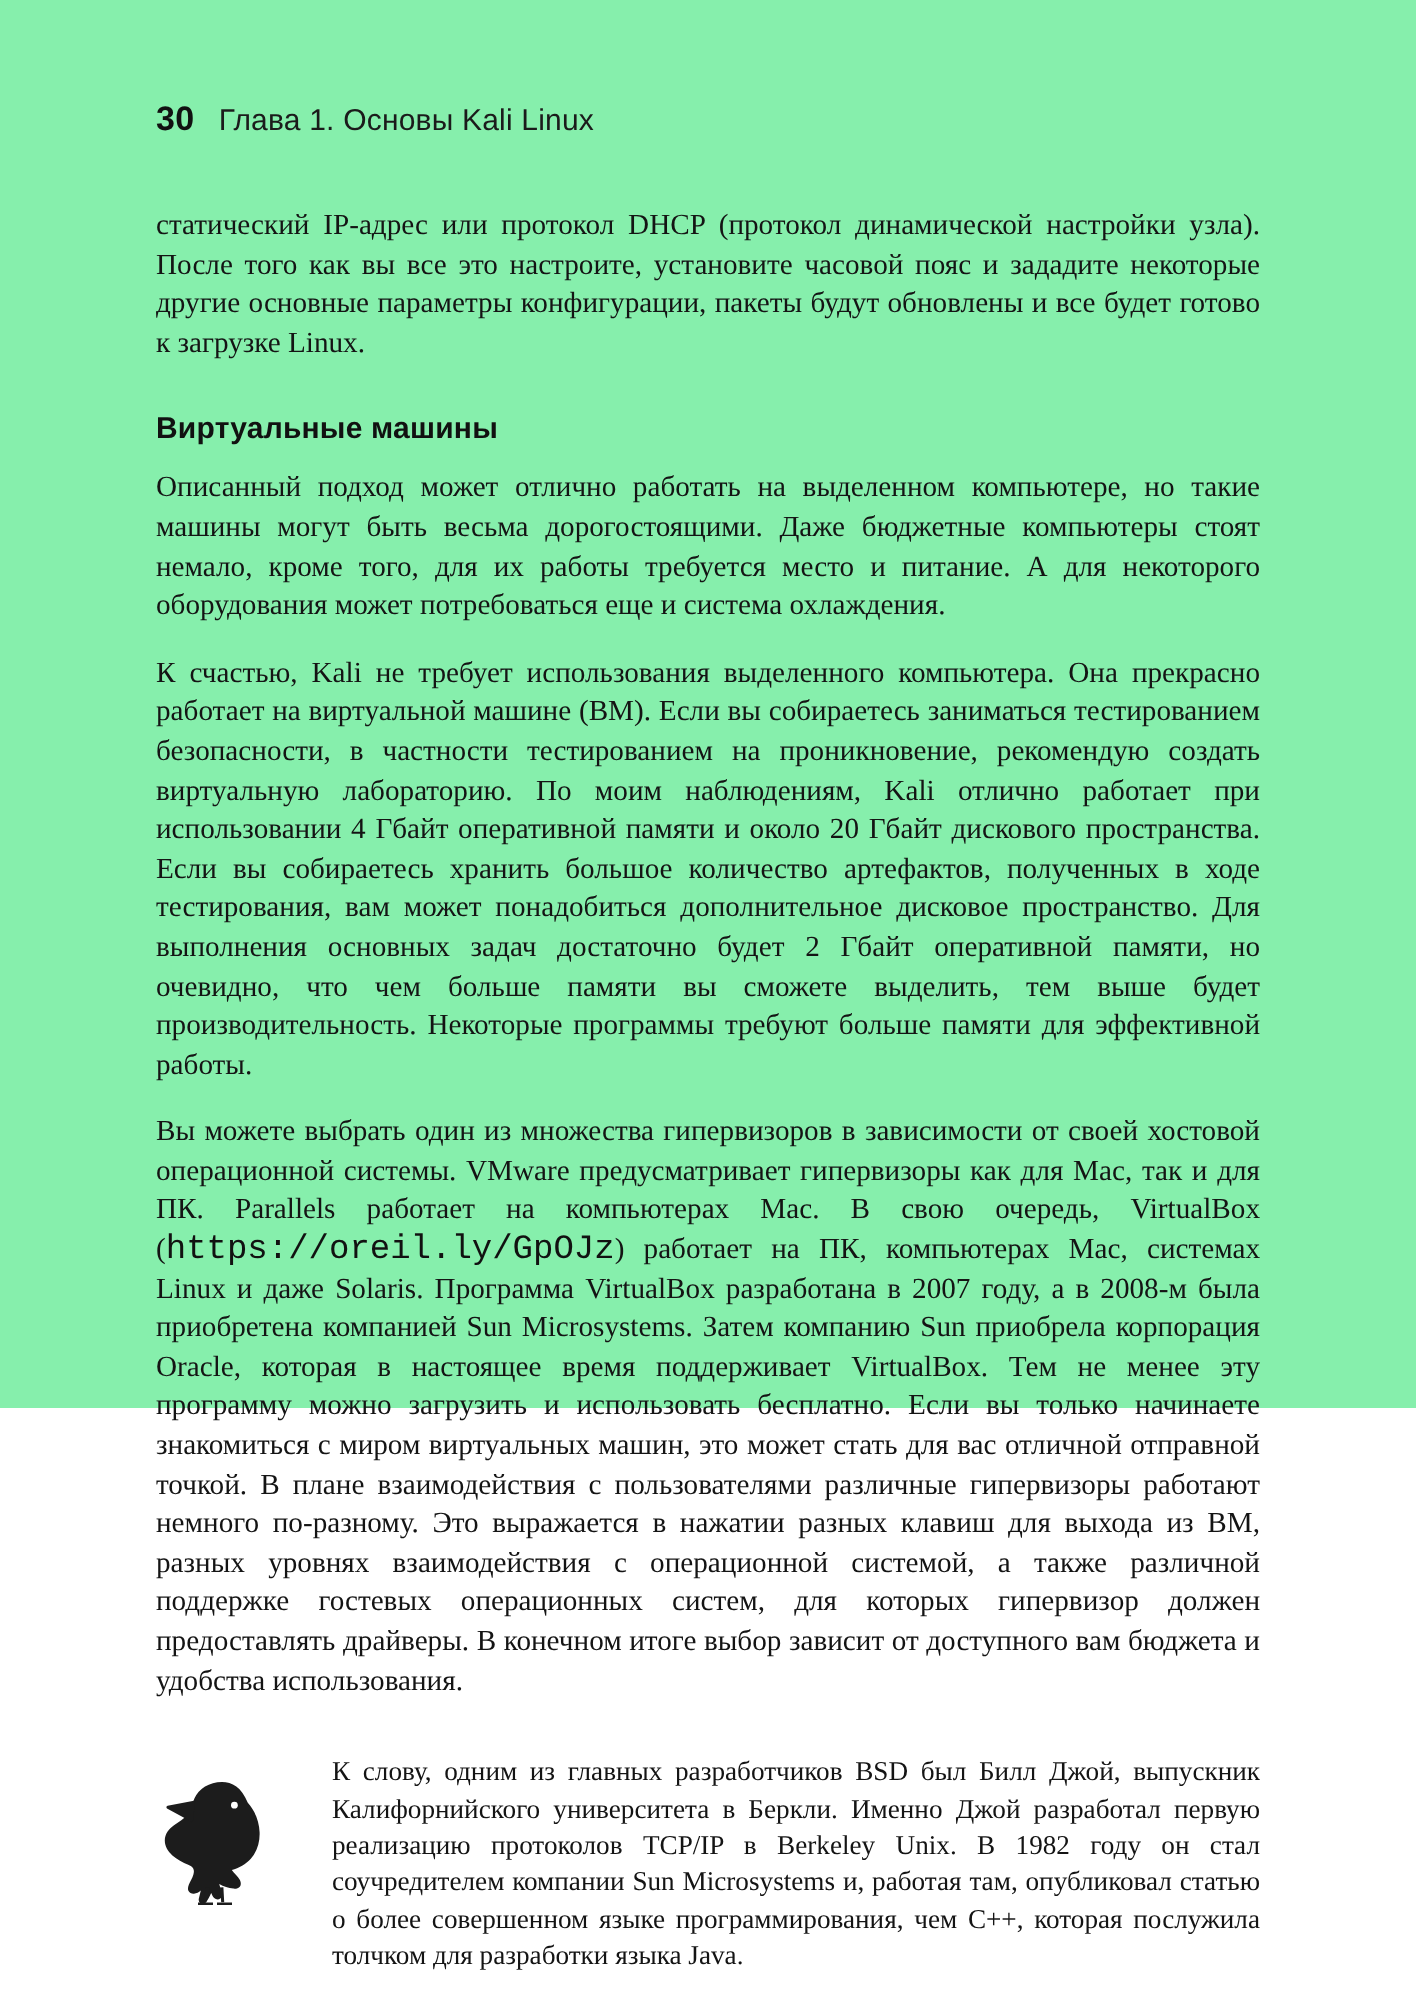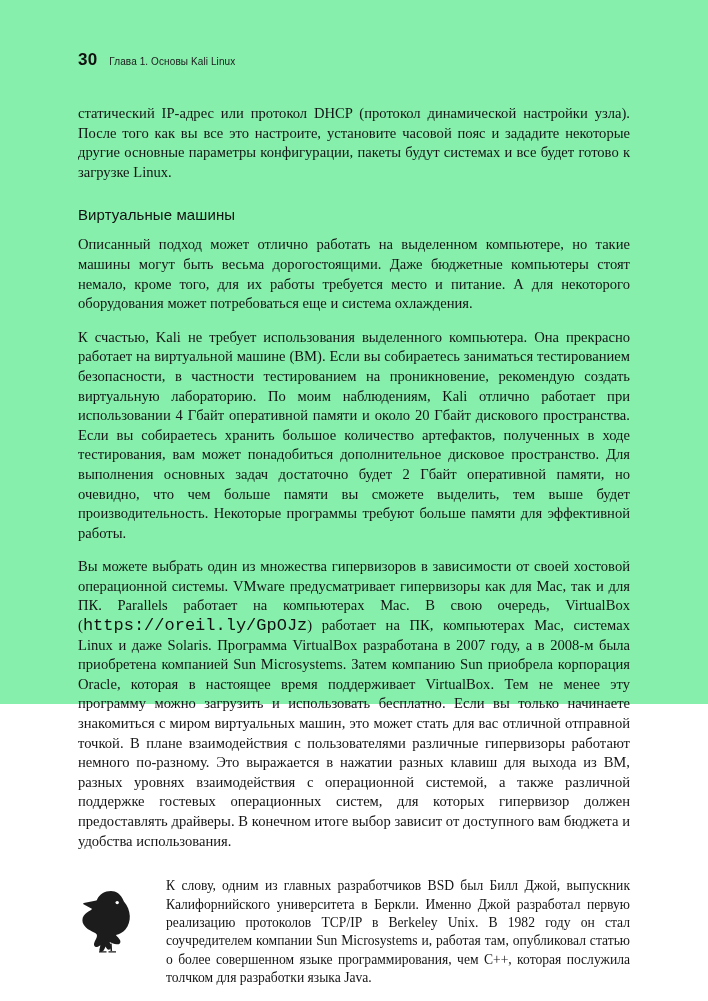--- a/index.html
+++ b/index.html
@@ -37,39 +37,39 @@
   }
   .folio {
     font-family: "Liberation Sans", sans-serif;
     font-weight: bold;
     font-size: 17px;
     color: #111;
     letter-spacing: 0.2px;
   }
   .runhead-title {
     font-family: "Liberation Sans", sans-serif;
-    font-size: 10px;
+    font-size: 15px;
     color: #1b1b1b;
     letter-spacing: 0.1px;
   }
   
   p.para {
     font-family: "Liberation Serif", serif;
     font-size: 14.6px;
     line-height: 19.6px;
     text-align: justify;
     text-justify: inter-word;
     margin: 0 0 14px 0;
     hyphens: manual;
     color: #141414;
   }
   h2.section {
     font-family: "Liberation Sans", sans-serif;
     font-size: 15px;
-    font-weight: normal;
+    font-weight: bold;
     color: #111;
     margin: 24px 0 12px 0;
     letter-spacing: 0.1px;
   }
   .mono-link {
     font-family: "Liberation Mono", monospace;
     font-size: 17px;
     color: #111;
   }
   
@@ -100,21 +100,21 @@
 <body>
 
 <div class="page">
   <div class="content">
 
     <div class="runhead">
       <span class="folio">30</span>
       <span class="runhead-title">Глава 1. Основы Kali Linux</span>
     </div>
 
-    <p class="para">статический IP-адрес или протокол DHCP (протокол динамической настройки узла). После того как вы все это настроите, установите часовой пояс и зададите некоторые другие основные параметры конфигурации, пакеты будут системах и все будет готово к загрузке Linux.</p>
+    <p class="para">статический IP-адрес или протокол DHCP (протокол динамической настройки узла). После того как вы все это настроите, установите часовой пояс и зададите некоторые другие основные параметры конфигурации, пакеты будут обновлены и все будет готово к загрузке Linux.</p>
 
     <h2 class="section">Виртуальные машины</h2>
 
     <p class="para">Описанный подход может отлично работать на выделенном компьютере, но такие машины могут быть весьма дорогостоящими. Даже бюджетные компьютеры стоят немало, кроме того, для их работы требуется место и питание. А для некоторого оборудования может потребоваться еще и система охлаждения.</p>
 
     <p class="para">К счастью, Kali не требует использования выделенного компьютера. Она прекрасно работает на виртуальной машине (ВМ). Если вы собираетесь заниматься тестированием безопасности, в частности тестированием на проникновение, рекомендую создать виртуальную лабораторию. По моим наблюдениям, Kali отлично работает при использовании 4 Гбайт оперативной памяти и около 20 Гбайт дискового пространства. Если вы собираетесь хранить большое количество артефактов, полученных в ходе тестирования, вам может понадобиться дополнительное дисковое пространство. Для выполнения основных задач достаточно будет 2 Гбайт оперативной памяти, но очевидно, что чем больше памяти вы сможете выделить, тем выше будет производительность. Некоторые программы требуют больше памяти для эффективной работы.</p>
 
     <p class="para"><span>Вы можете выбрать один из множества гипервизоров в зависимости от своей хостовой операционной системы. VMware предусматривает гипервизоры как для Mac, так и для ПК. Parallels работает на компьютерах Mac. В свою очередь, VirtualBox (</span><span class="mono-link">https://oreil.ly/GpOJz</span><span>) работает на ПК, компьютерах Mac, системах Linux и даже Solaris. Программа VirtualBox разработана в 2007 году, а в 2008-м была приобретена компанией Sun Microsystems. Затем компанию Sun приобрела корпорация Oracle, которая в настоящее время поддерживает VirtualBox. Тем не менее эту программу можно загрузить и использовать бесплатно. Если вы только начинаете знакомиться с миром виртуальных машин, это может стать для вас отличной отправной точкой. В плане взаимодействия с пользователями различные гипервизоры работают немного по-разному. Это выражается в нажатии разных клавиш для выхода из ВМ, разных уровнях взаимодействия с операционной системой, а также различной поддержке гостевых операционных систем, для которых гипервизор должен предоставлять драйверы. В конечном итоге выбор зависит от доступного вам бюджета и удобства использования.</span></p>
 
     <div class="note">

